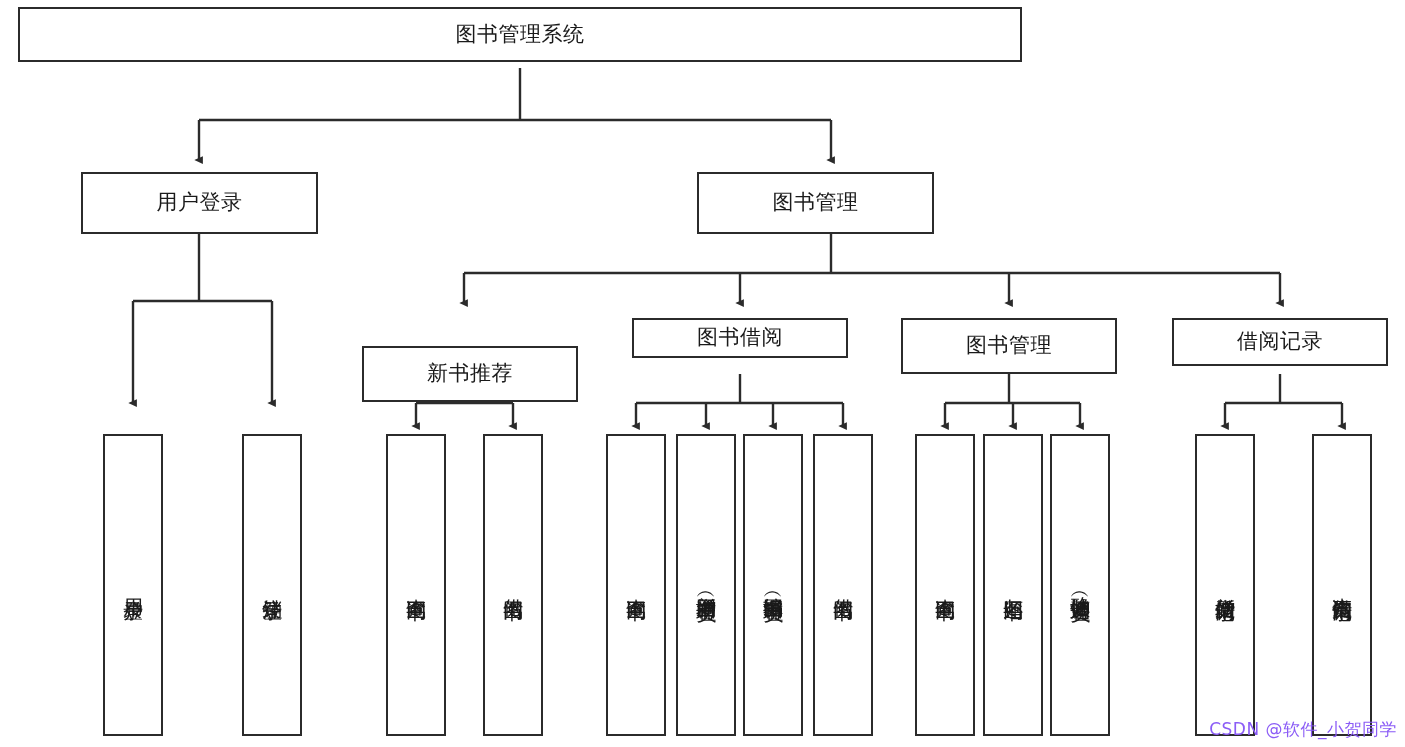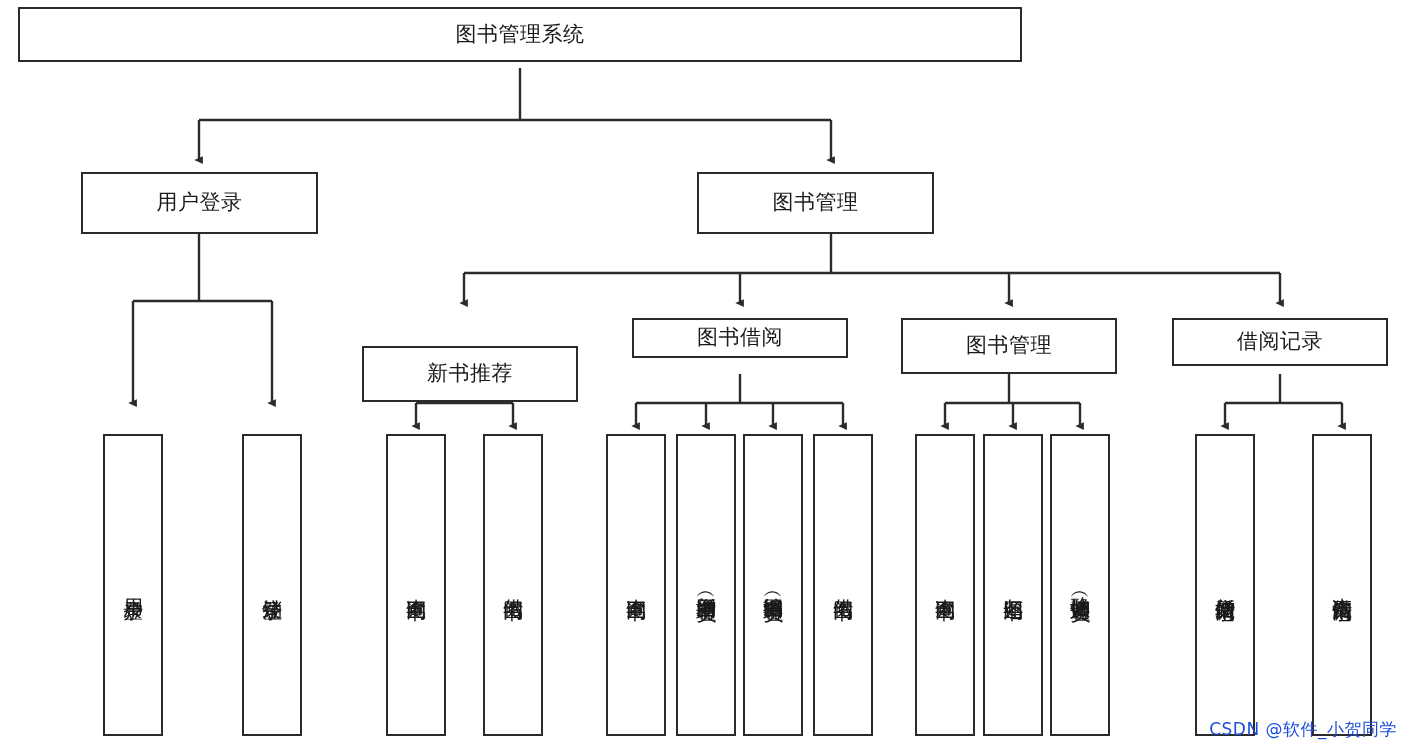--- a/index.html
+++ b/index.html
@@ -57,21 +57,21 @@
     display: flex;
     align-items: center;
     justify-content: center;
     overflow: hidden;
   }
   #watermark {
     position: absolute;
     right: 8px;
     bottom: 6px;
     font-size: 17px;
-    color: #1d4ed8;
+    color: #8b5cf6;
     letter-spacing: 0.5px;
     white-space: nowrap;
     pointer-events: none;
   }
 </style>
 </head>
 <body>
 
 <div id="diagram-root">
 

